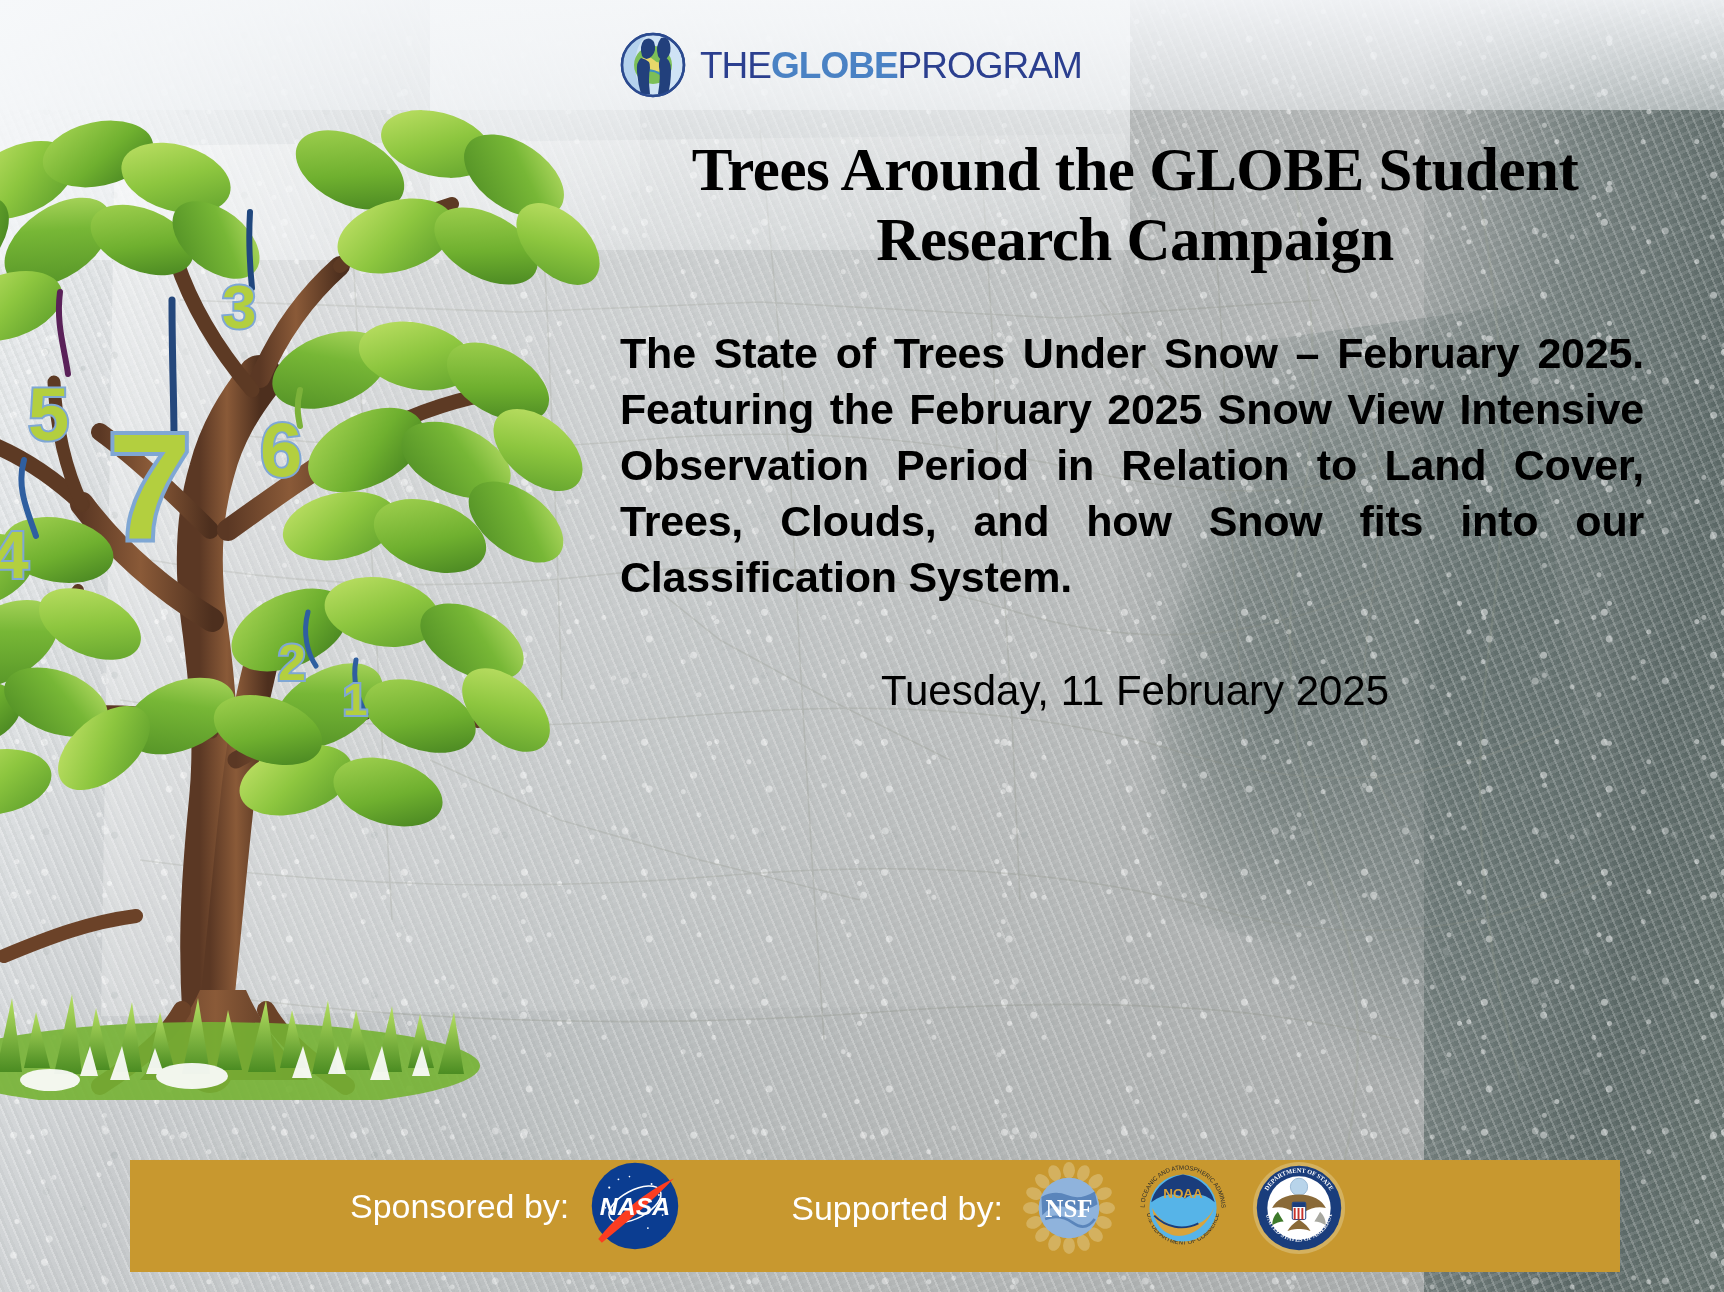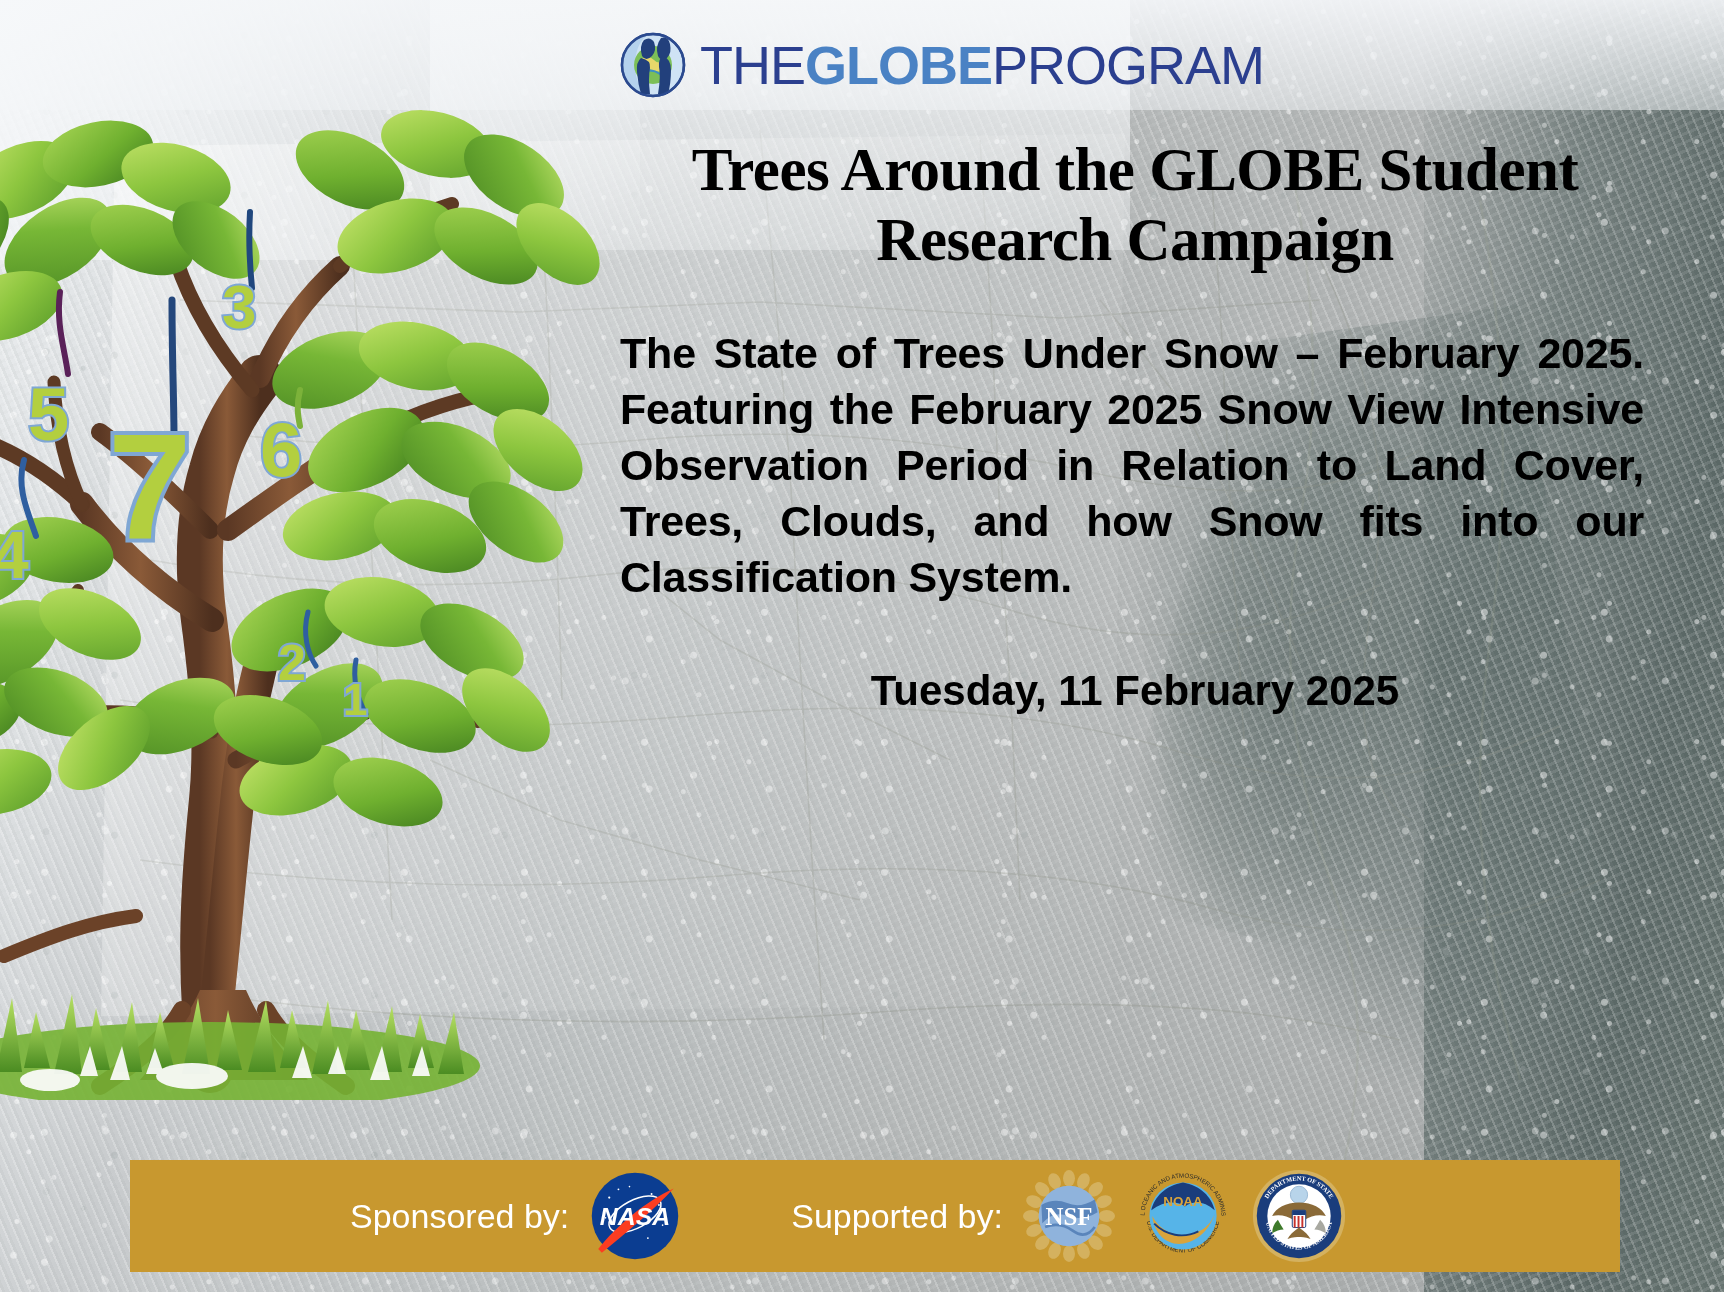--- a/index.html
+++ b/index.html
@@ -91,21 +91,21 @@
   
   .logo-row{
     position:absolute;left:620px;top:32px;
     display:flex;align-items:center;gap:14px;
   }
   .globe-mark{
     width:66px;height:66px;flex:0 0 auto;
   }
   .logo-text{
     font-family:"Liberation Sans",sans-serif;
-    font-size:54px;letter-spacing:-1px;white-space:nowrap;line-height:1;text-align:right;
+    font-size:37px;letter-spacing:-1px;white-space:nowrap;line-height:1;text-align:right;
   }
   .logo-the{color:#2b3f8f;font-weight:400;}
   .logo-globe{color:#4a82c4;font-weight:700;}
   .logo-program{color:#2b3f8f;font-weight:400;}
 
   
   .content{
     position:absolute;left:620px;top:118px;width:1030px;
   }
   .title{
@@ -127,21 +127,21 @@
     color:#000;
     text-align:justify;
     text-align-last:left;
     letter-spacing:-.2px;
     padding-right:6px;
   }
   .datetime{
     margin:58px 0 0 0;
     text-align:center;
     font-family:"Liberation Sans",sans-serif;
-    font-weight:700;
+    font-weight:400;
     font-size:42px;
     line-height:1.28;
     color:#000;
   }
 
   
   .tree-wrap{position:absolute;left:-40px;top:60px;width:640px;height:1040px;}
 
   
   .num{
@@ -159,21 +159,21 @@
   .n3{left:262px;top:216px;font-size:62px;}
   .n4{left:32px;top:462px;font-size:66px;}
   .n5{left:68px;top:318px;font-size:74px;}
   .n6{left:300px;top:352px;font-size:76px;}
   .n7{left:148px;top:352px;font-size:150px;-webkit-text-stroke:8px #7fa7d4;}
 
   
   .sponsor-bar{
     position:absolute;left:130px;top:1160px;width:1490px;height:112px;
     background:#c8982f;
-    display:flex;align-items:center;
+    display:flex;align-items:flex-start;
   }
   .sponsor-group{display:flex;align-items:center;gap:20px;}
   .sponsor-label{
     color:#fff;font-size:34px;font-weight:400;
     font-family:"Liberation Sans",sans-serif;white-space:nowrap;
   }
   .logo-slot{display:flex;align-items:center;justify-content:center;}
 </style>
 </head>
 <body>

